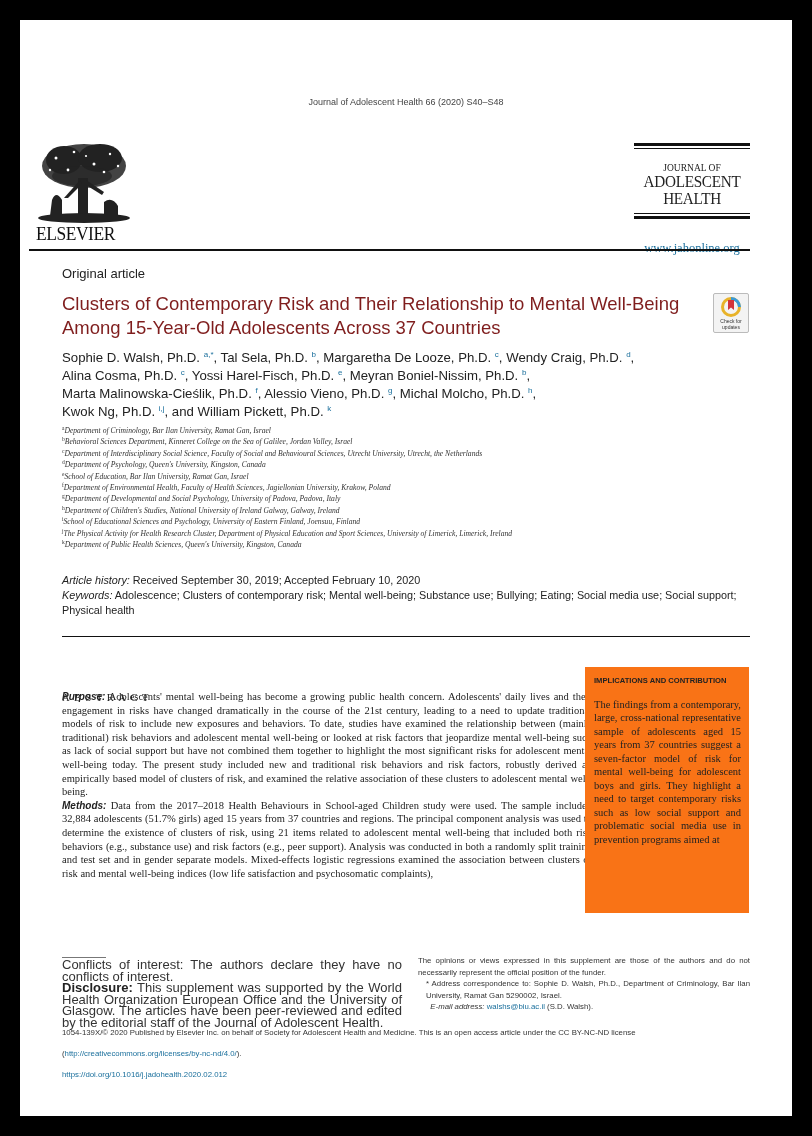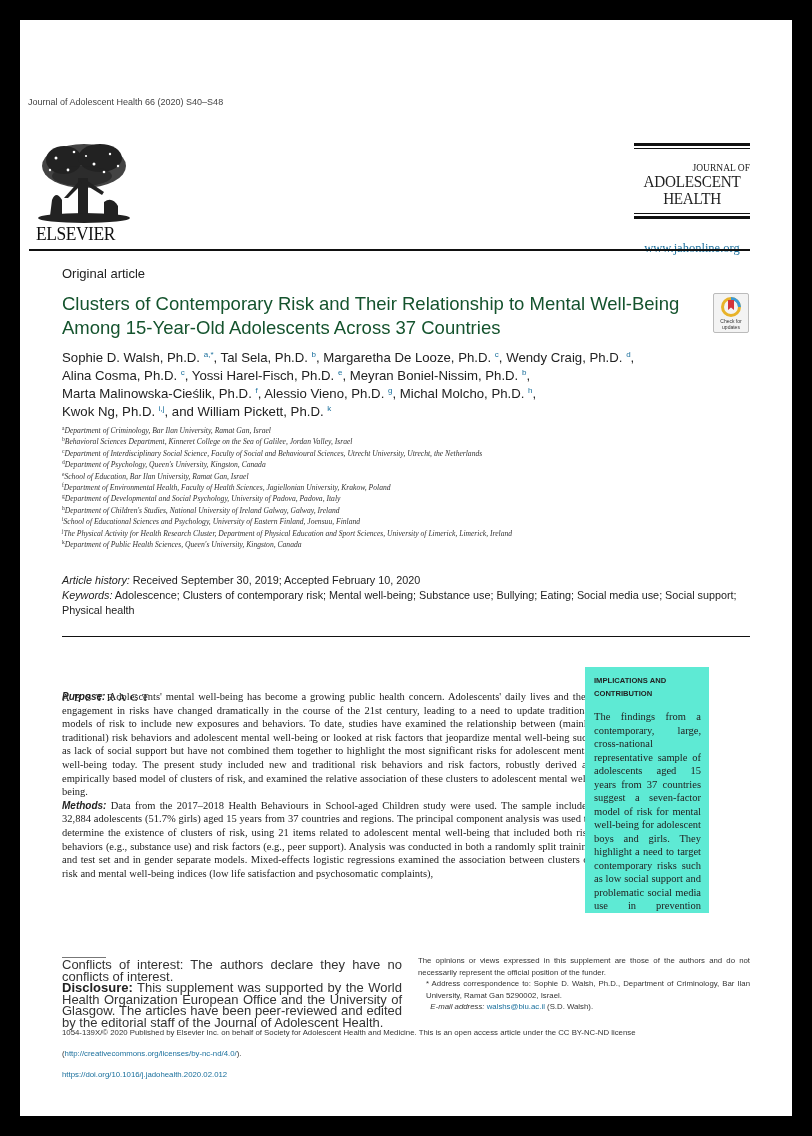--- a/index.html
+++ b/index.html
@@ -3,58 +3,58 @@
 <meta charset="utf-8">
 <style>
   html, body { margin: 0; padding: 0; }
   body { width: 812px; height: 1136px; background: #000; position: relative; overflow: hidden; }
   .page {
     position: absolute; left: 20px; top: 20px; width: 772px; height: 1096px;
     background: #fff; color: #222;
     font-family: "DejaVu Sans", sans-serif;
   }
   .abs { position: absolute; }
-  .running-head { left: 0; width: 772px; top: 77px; text-align: left; font-size: 9px; color: #444; font-family: "Liberation Sans", sans-serif; margin-left: 8px; }
+  .running-head { left: 0; width: 772px; top: 77px; text-align: center; font-size: 9px; color: #444; font-family: "Liberation Sans", sans-serif; }
 
   .logo { left: 14px; top: 120px; width: 110px; height: 104px; }
   .logo-word { left: 16px; top: 203px; font-family: "Liberation Serif", serif; font-size: 19px; color: #111; letter-spacing: -0.5px; transform: scaleX(0.92); transform-origin: left; }
 
   .jbox { left: 614px; top: 123px; width: 116px; }
   .jrule-top { height: 3px; background: #111; margin-bottom: 2px; }
   .jrule-top2 { height: 1px; background: #111; }
-  .jtitle1 { text-align: right; font-family: "Liberation Serif", serif; font-size: 9.5px; color: #222; margin-top: 14px; }
+  .jtitle1 { text-align: center; font-family: "Liberation Serif", serif; font-size: 9.5px; color: #222; margin-top: 14px; }
   .jtitle2 { text-align: center; font-family: "Liberation Serif", serif; font-size: 16px; line-height: 17px; color: #222; letter-spacing: -0.3px; transform: scaleX(0.95); }
   .jrule-b1 { height: 1px; background: #111; margin-top: 6px; margin-bottom: 2px; }
   .jrule-b2 { height: 3px; background: #111; }
   .jurl { text-align: center; font-family: "Liberation Serif", serif; font-size: 12.5px; color: #1a6f9c; margin-top: 22px; }
 
   .header-rule { left: 9px; top: 229px; width: 721px; height: 2px; background: #111; }
 
   .orig { left: 42px; top: 246px; font-family: "Liberation Sans", sans-serif; font-size: 13px; color: #222; }
-  .title { left: 42px; top: 272px; width: 620px; font-family: "Liberation Sans", sans-serif; font-size: 18.5px; line-height: 24px; color: #14532d; }
+  .title { left: 42px; top: 272px; width: 620px; font-family: "Liberation Sans", sans-serif; font-size: 18.5px; line-height: 24px; color: #7f1d1d; }
   .crossmark { left: 693px; top: 273px; width: 34px; height: 38px; border: 1px solid #bbb; background: #f3f3f3; border-radius: 2px; }
   .crossmark svg { position: absolute; left: 7px; top: 2px; }
   .crossmark .cm-label { position: absolute; left: 0; width: 34px; top: 25px; font-size: 5px; line-height: 5.5px; text-align: center; color: #333; font-family: "Liberation Sans", sans-serif; }
 
   .authors { left: 42px; top: 329px; width: 700px; font-family: "Liberation Sans", sans-serif; font-size: 13.2px; line-height: 18px; color: #222; }
   .authors sup { color: #1a6f9c; font-size: 8px; vertical-align: 5px; line-height: 0; }
 
   .affils { left: 42px; top: 405px; width: 700px; font-family: "Liberation Serif", serif; font-style: italic; font-size: 7.6px; line-height: 11.4px; color: #333; }
   .affils .aff sup { font-size: 5.5px; vertical-align: 3px; line-height: 0; font-style: normal; }
 
   .history { left: 42px; top: 553px; width: 712px; font-family: "Liberation Sans", sans-serif; font-size: 10.8px; line-height: 15px; color: #222; }
   .history i { font-style: italic; }
 
   .section-rule { left: 42px; top: 616px; width: 688px; height: 1px; background: #111; }
 
   .abstract-head { left: 42px; top: 645px; font-family: "Liberation Serif", serif; font-size: 10.5px; letter-spacing: 4.5px; color: #222; margin-top: 27px; }
   .abstract-body { left: 42px; top: 670px; width: 530px; font-family: "Liberation Serif", serif; font-size: 10.5px; line-height: 13.6px; color: #222; text-align: justify; hyphens: manual; }
   .abstract-body b { font-family: "Liberation Sans", sans-serif; font-weight: bold; font-size: 10px; font-style: italic; }
 
-  .impl { left: 565px; top: 647px; width: 124px; height: 246px; background: #5eead4; overflow: hidden; }
+  .impl { left: 565px; top: 647px; width: 164px; height: 246px; background: #f97316; overflow: hidden; }
   .impl-head { margin: 8px 8px 0 9px; font-family: "Liberation Sans", sans-serif; font-weight: bold; font-size: 7.6px; line-height: 12.5px; color: #222; }
   .impl-body { margin: 10px 8px 0 9px; font-family: "Liberation Serif", serif; font-size: 10.5px; line-height: 13.5px; color: #222; text-align: justify; }
 
   .fn-rule { left: 42px; top: 937px; width: 44px; height: 1px; background: #777; }
   .fn-left { left: 42px; top: 939px; width: 340px; font-family: "Liberation Sans", sans-serif; font-size: 13px; line-height: 11.6px; color: #333; text-align: justify; }
   .fn-left b { font-weight: bold; color: #222; }
   .fn-right { left: 398px; top: 935px; width: 332px; font-family: "Liberation Sans", sans-serif; font-size: 7.8px; line-height: 11.6px; color: #333; text-align: justify; }
   .fn-right .indent { padding-left: 8px; }
   .fn-right i { font-style: italic; }
   .link { color: #1a6f9c; }

